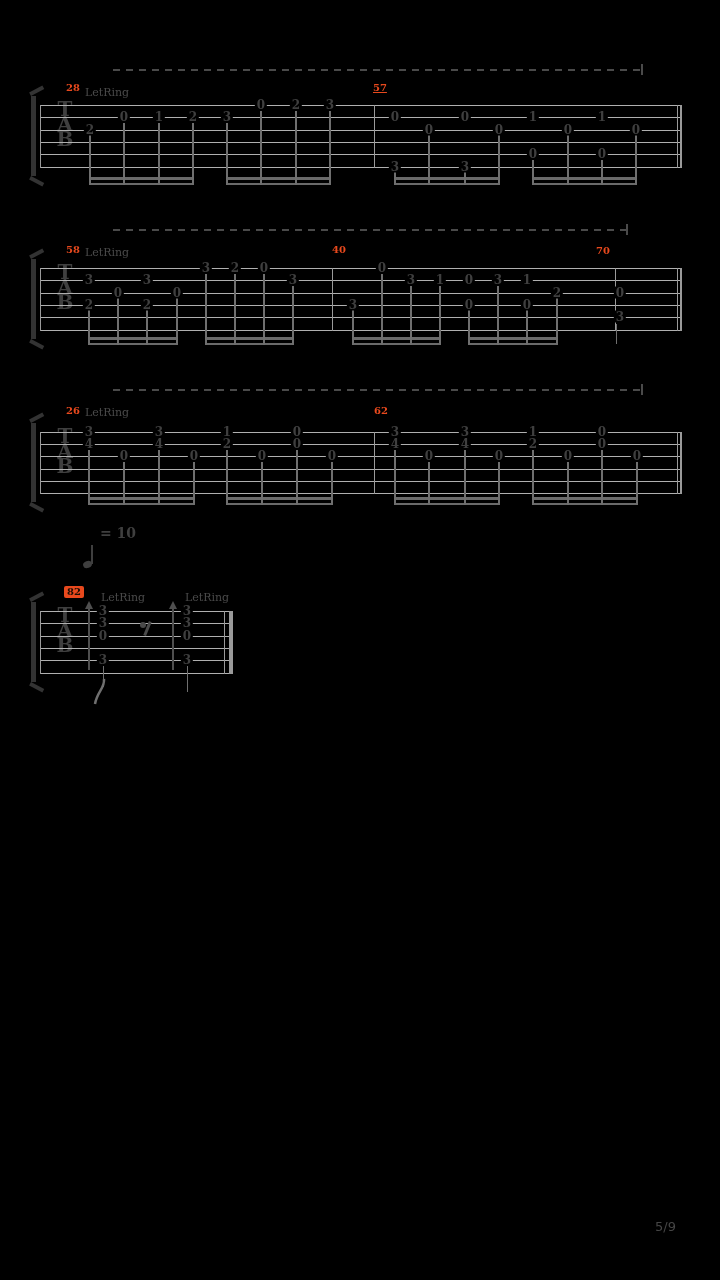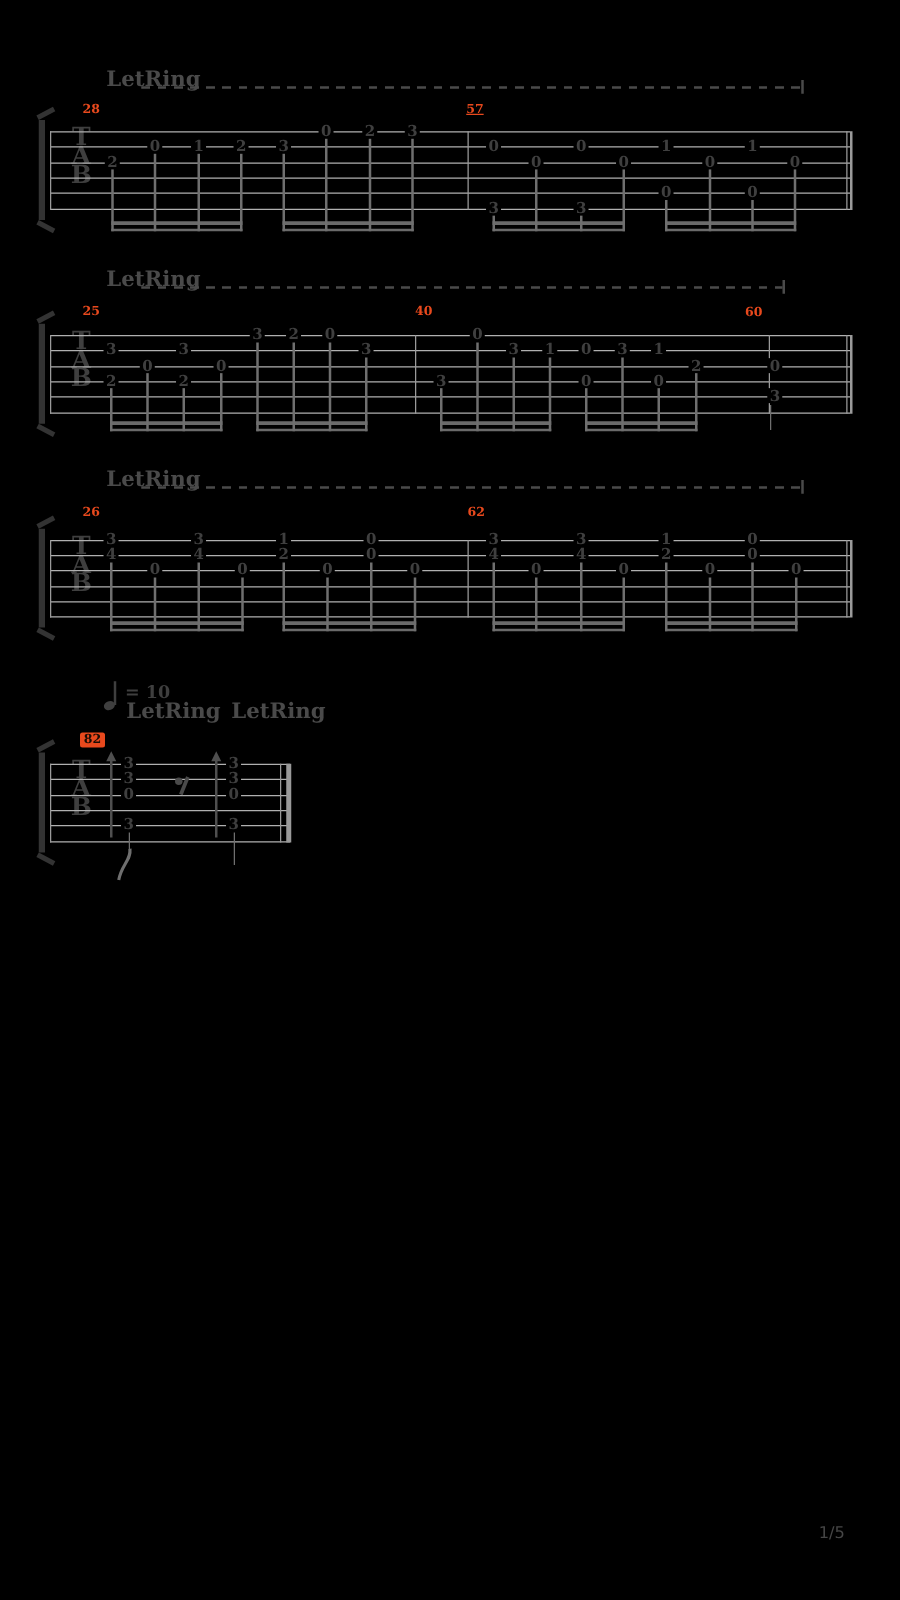--- a/index.html
+++ b/index.html
@@ -5,21 +5,21 @@
   html,body{margin:0;padding:0;background:#000;}
   #page{position:relative;width:720px;height:1280px;background:#000;overflow:hidden;
         font-family:"DejaVu Serif",serif;}
   .abs{position:absolute;}
   .staff-line{position:absolute;height:1px;}
   .barline{position:absolute;}
   .fret{position:absolute;transform:translate(-50%,-54%);font-weight:bold;font-size:12px;
         line-height:1;padding:0 2px;background:#000;letter-spacing:0;}
   .mnum{position:absolute;font-weight:bold;font-size:10px;line-height:1;font-family:"DejaVu Serif",serif;}
   .mnum.badge{padding:1px 3px;border-radius:2px;}
-  .letring{position:absolute;font-size:17px;font-weight:bold;line-height:1;font-family:"DejaVu Serif",serif;}
+  .letring{position:absolute;font-size:11px;font-weight:normal;line-height:1;font-family:"DejaVu Serif",serif;margin-top:31px;}
   .dashes{position:absolute;height:2px;}
   .tick{position:absolute;width:2px;height:11px;}
   .stem{position:absolute;width:1.5px;}
   .beam{position:absolute;height:2.6px;}
   .clef{position:absolute;width:26px;text-align:center;font-weight:bold;font-size:20px;
         line-height:15px;font-family:"DejaVu Serif",serif;}
   .bracket-bar{position:absolute;width:5px;}
   .hook{position:absolute;width:15px;height:4px;}
   .arrow-line{position:absolute;width:2px;}
   .arrow-head{position:absolute;width:0;height:0;border-left:4.5px solid transparent;
@@ -28,21 +28,21 @@
   .rest-bar{position:absolute;width:2.5px;height:15px;transform:rotate(22deg);}
   .notehead{position:absolute;width:9px;height:7px;border-radius:50%;transform:rotate(-20deg);}
   .tempo-eq{position:absolute;font-weight:bold;font-size:14px;line-height:1;font-family:"DejaVu Serif",serif;}
   .pageind{position:absolute;font-size:13px;font-family:"DejaVu Sans",sans-serif;}
   svg.flag{position:absolute;overflow:visible;}
 </style>
 </head>
 <body>
 
 <div id="page">
-  <div class="pageind" style="left: 655px; top: 1219px; color: rgb(70, 70, 70);">1/5</div>
+  <div class="pageind" style="left: 655px; top: 1219px; color: rgb(70, 70, 70);">5/9</div>
 <div class="abs" style="left: 28px; top: 93px; width: 664px; height: 105.65px;"></div>
     <div class="bracket-bar" style="left: 31px; top: 96px; height: 79.65px; background: rgb(51, 51, 51);"></div>
     <div class="hook" style="left: 31px; top: 92px; background: rgb(51, 51, 51); transform: rotate(-28deg); transform-origin: left bottom;"></div>
     <div class="hook" style="left: 31px; top: 175.65px; background: rgb(51, 51, 51); transform: rotate(28deg); transform-origin: left top;"></div>
     <div class="clef" style="left: 52px; top: 102px; color: rgb(63, 63, 63);">
       <div>T</div>
       <div>A</div>
       <div>B</div>
     </div>
     <div class="staff-line" style="left: 40px; top: 105px; width: 640px; background: rgb(176, 176, 176);"></div>
@@ -117,23 +117,23 @@
     <div class="staff-line" style="left: 40px; top: 280.33px; width: 640px; background: rgb(176, 176, 176);"></div>
     <div class="staff-line" style="left: 40px; top: 292.66px; width: 640px; background: rgb(176, 176, 176);"></div>
     <div class="staff-line" style="left: 40px; top: 304.99px; width: 640px; background: rgb(176, 176, 176);"></div>
     <div class="staff-line" style="left: 40px; top: 317.32px; width: 640px; background: rgb(176, 176, 176);"></div>
     <div class="staff-line" style="left: 40px; top: 329.65px; width: 640px; background: rgb(176, 176, 176);"></div>
     <div class="barline" style="left: 40px; top: 268px; width: 1px; height: 62.65px; background: rgb(154, 154, 154);"></div>
     <div class="barline" style="left: 331.5px; top: 268px; width: 1px; height: 62.65px; background: rgb(154, 154, 154);"></div>
     <div class="barline" style="left: 615px; top: 268px; width: 1px; height: 62.65px; background: rgb(154, 154, 154);"></div>
     <div class="barline" style="left: 677px; top: 268px; width: 1px; height: 62.65px; background: rgb(154, 154, 154);"></div>
     <div class="barline" style="left: 680px; top: 268px; width: 1.5px; height: 62.65px; background: rgb(154, 154, 154);"></div>
-    <div class="mnum" style="left: 66px; top: 245px; color: rgb(232, 73, 29);">25</div>
+    <div class="mnum" style="left: 66px; top: 245px; color: rgb(232, 73, 29);">58</div>
     <div class="mnum" style="left: 332px; top: 245px; color: rgb(232, 73, 29);">40</div>
-    <div class="mnum" style="left: 596px; top: 246px; color: rgb(232, 73, 29);">60</div>
+    <div class="mnum" style="left: 596px; top: 246px; color: rgb(232, 73, 29);">70</div>
     <div class="letring" style="left: 85px; top: 216px; color: rgb(74, 74, 74);">LetRing</div>
     <div class="dashes" style="left: 113px; top: 229px; width: 513px; background: repeating-linear-gradient(90deg, rgb(74, 74, 74) 0px, rgb(74, 74, 74) 7px, transparent 7px, transparent 13px);"></div>
     <div class="tick" style="left: 626px; top: 224px; background: rgb(74, 74, 74);"></div>
     <div class="beam" style="left: 88.2px; top: 337px; width: 89.6px; background: rgb(106, 106, 106);"></div>
     <div class="beam" style="left: 88.2px; top: 342.8px; width: 89.6px; background: rgb(106, 106, 106);"></div>
     <div class="stem" style="left: 88.25px; top: 310.49px; height: 34.91px; background: rgb(111, 111, 111);"></div>
     <div class="stem" style="left: 117.25px; top: 298.16px; height: 47.24px; background: rgb(111, 111, 111);"></div>
     <div class="stem" style="left: 146.25px; top: 310.49px; height: 34.91px; background: rgb(111, 111, 111);"></div>
     <div class="stem" style="left: 176.25px; top: 298.16px; height: 47.24px; background: rgb(111, 111, 111);"></div>
     <div class="beam" style="left: 205.2px; top: 337px; width: 88.6px; background: rgb(106, 106, 106);"></div>
@@ -276,21 +276,21 @@
     </svg>
     <div class="stem" style="left: 186.75px; top: 666px; height: 26px; background: rgb(111, 111, 111);"></div>
     <div class="arrow-line" style="left: 88px; top: 608px; height: 62px; background: rgb(79, 79, 79);"></div>
     <div class="arrow-head" style="left: 84.5px; top: 601px; border-bottom: 8px solid rgb(79, 79, 79);"></div>
     <div class="arrow-line" style="left: 172px; top: 608px; height: 62px; background: rgb(79, 79, 79);"></div>
     <div class="arrow-head" style="left: 168.5px; top: 601px; border-bottom: 8px solid rgb(79, 79, 79);"></div>
     <div class="rest-dot" style="left: 140px; top: 622px; background: rgb(74, 74, 74);"></div>
     <div class="rest-bar" style="left: 146px; top: 621px; background: rgb(74, 74, 74);"></div>
     <div class="notehead" style="left: 83px; top: 561px; background: rgb(63, 63, 63);"></div>
     <div class="stem" style="left: 90.5px; top: 545px; height: 19px; width: 2px; background: rgb(63, 63, 63);"></div>
-    <div class="tempo-eq" style="left: 100px; top: 547px; color: rgb(63, 63, 63);">= 10</div>
+    <div class="tempo-eq" style="left: 100px; top: 526px; color: rgb(63, 63, 63);">= 10</div>
     <div class="fret" style="left: 103px; top: 611px; color: rgb(63, 63, 63);">3</div>
     <div class="fret" style="left: 103px; top: 623.33px; color: rgb(63, 63, 63);">3</div>
     <div class="fret" style="left: 103px; top: 635.66px; color: rgb(63, 63, 63);">0</div>
     <div class="fret" style="left: 103px; top: 660.32px; color: rgb(63, 63, 63);">3</div>
     <div class="fret" style="left: 187px; top: 611px; color: rgb(63, 63, 63);">3</div>
     <div class="fret" style="left: 187px; top: 623.33px; color: rgb(63, 63, 63);">3</div>
     <div class="fret" style="left: 187px; top: 635.66px; color: rgb(63, 63, 63);">0</div>
     <div class="fret" style="left: 187px; top: 660.32px; color: rgb(63, 63, 63);">3</div>
   </div>
 

